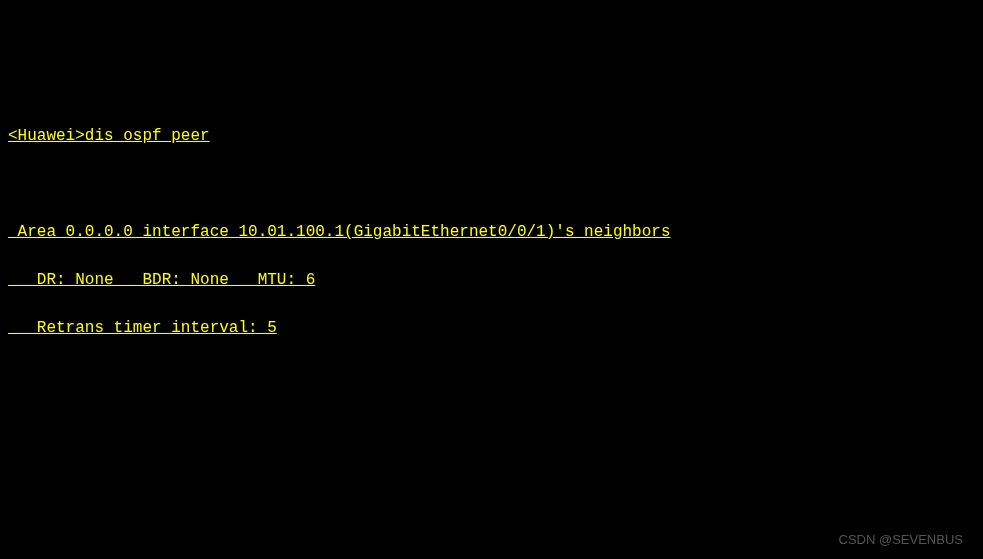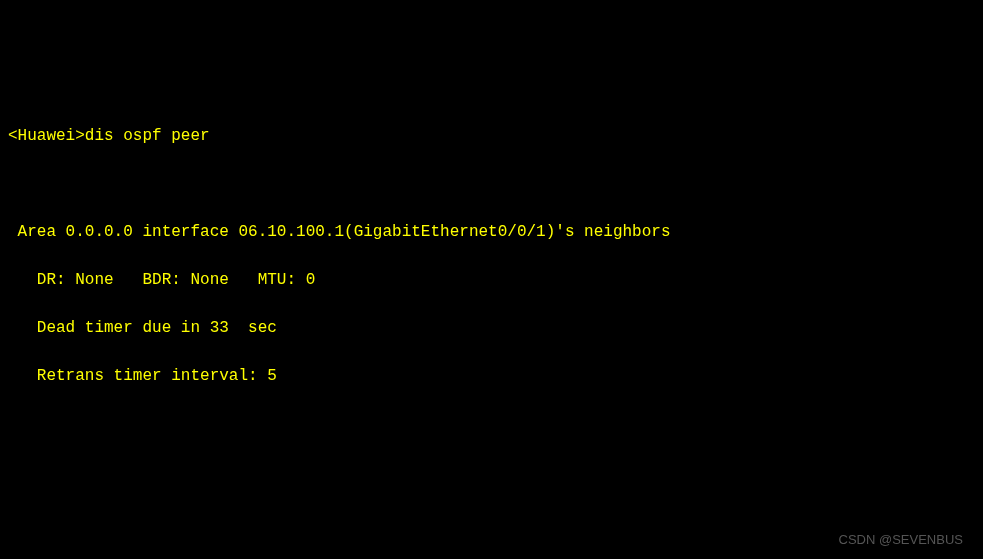--- a/index.html
+++ b/index.html
@@ -15,42 +15,42 @@
       line-height: 1.5;
       padding: 4px 8px;
       width: 983px;
       height: 559px;
       overflow: hidden;
       white-space: pre;
       position: relative;
     }
     .terminal-line {
       display: block;
+      text-decoration: underline;
     }
     .watermark {
       position: absolute;
       bottom: 10px;
       right: 20px;
       color: #555555;
       font-size: 13px;
       font-family: Arial, sans-serif;
     }
   </style>
 </head>
 <body>
 
 
 
 <div>
 <span class="terminal-line">&lt;Huawei&gt;dis ospf peer</span>
 <span class="terminal-line"></span>
 <span class="terminal-line"></span>
-<span class="terminal-line"> Area 0.0.0.0 interface 06.10.100.1(GigabitEthernet0/0/1)'s neighbors</span>
-<span class="terminal-line">   DR: None   BDR: None   MTU: 0</span>
-<span class="terminal-line">   Dead timer due in 33  sec</span>
+<span class="terminal-line"> Area 0.0.0.0 interface 10.01.100.1(GigabitEthernet0/0/1)'s neighbors</span>
+<span class="terminal-line">   DR: None   BDR: None   MTU: 6</span>
 <span class="terminal-line">   Retrans timer interval: 5</span>
 
 
 <span class="terminal-line"></span>
 
 <span class="terminal-line"></span>
 
 
 
 

